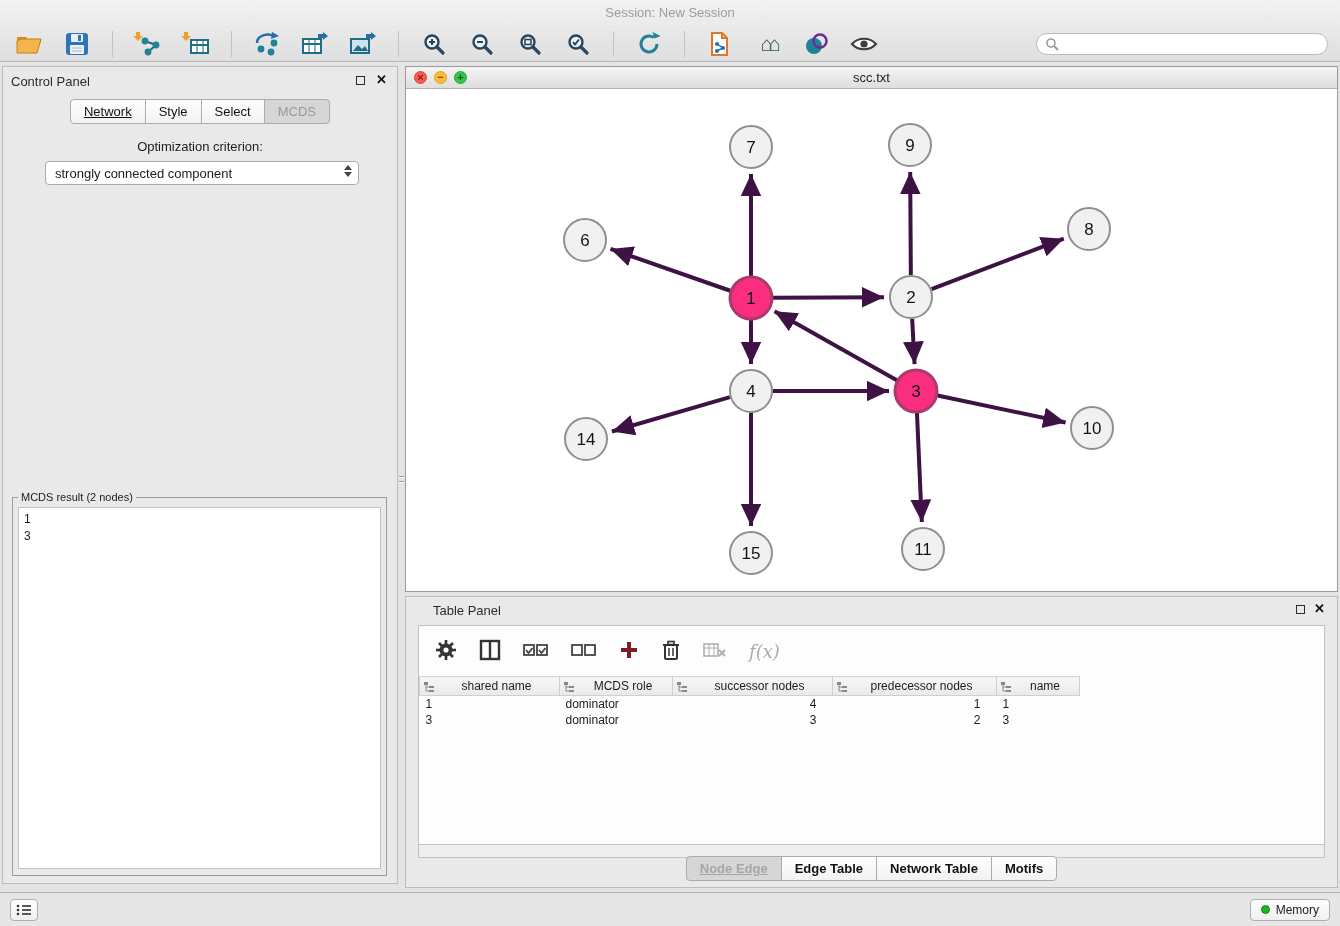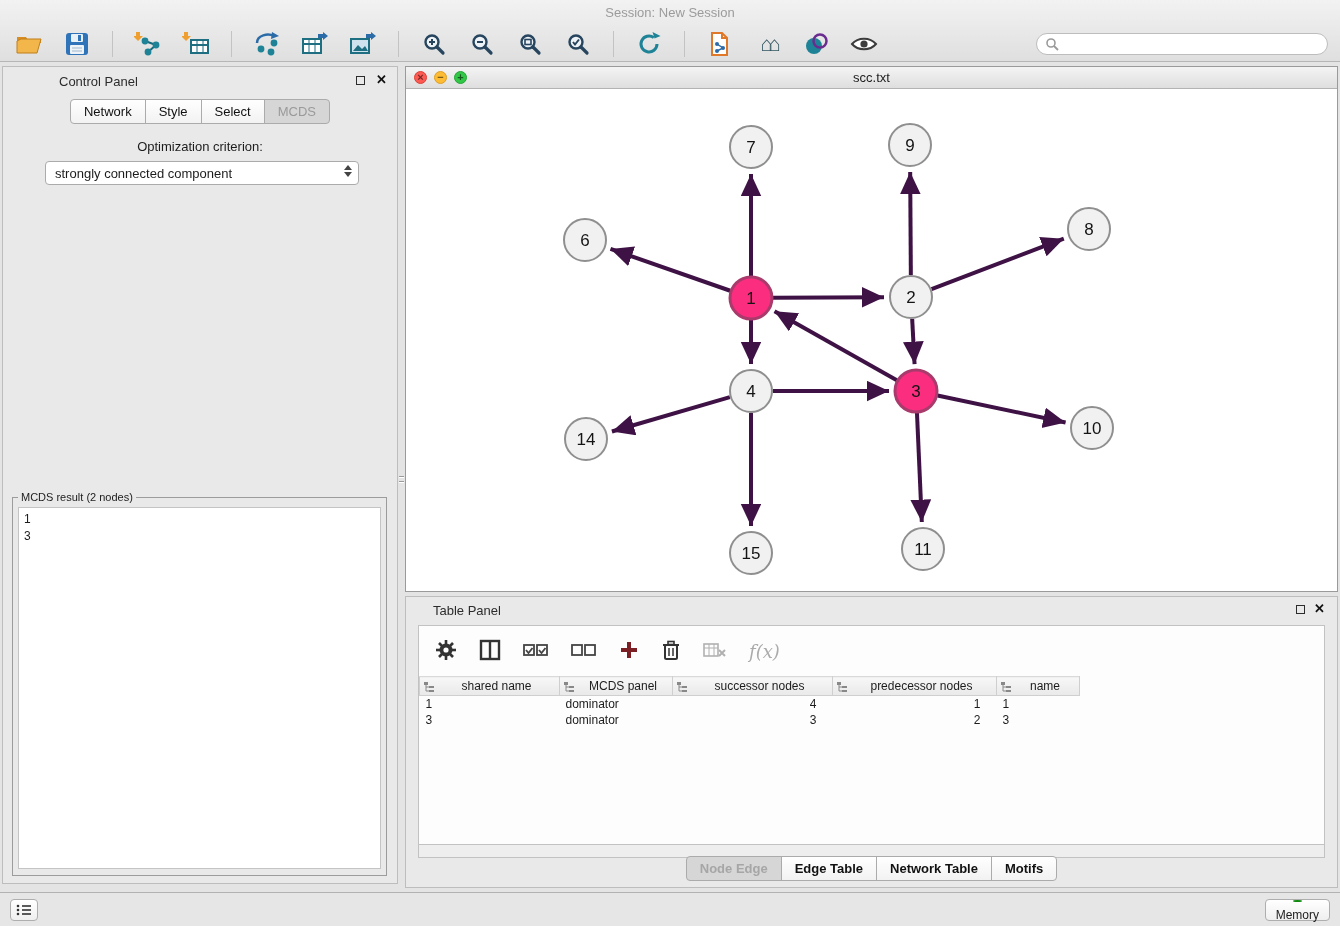--- a/index.html
+++ b/index.html
@@ -23,29 +23,29 @@
   .glyph-homes{font-size:21px;color:#315662;letter-spacing:-5px;font-weight:bold;}
   .search{width:292px;height:22px;background:#fff;border:1px solid #bdbdbd;border-radius:12px;
     display:flex;align-items:center;padding:0 8px;gap:5px;}
   .search input{border:0;outline:none;flex:1;font-size:13px;font-family:inherit;background:transparent;}
   
   .panel-title{font-size:13px;color:#2c2c2c;}
   .box-icon{display:inline-block;width:9px;height:9px;border:1.5px solid #2c2c2c;}
   .x-icon::before{content:"✕";font-size:13px;font-weight:bold;color:#111;}
   
   .control-panel{position:absolute;left:2px;top:66px;width:396px;height:818px;
-    background:#e9e9e9;border:1px solid #bdbdbd;padding-left:48px;}
+    background:#e9e9e9;border:1px solid #bdbdbd;}
   .cp-header{position:relative;height:28px;}
   .cp-header .panel-title{position:absolute;left:8px;top:7px;}
   .cp-header .box-icon{position:absolute;right:32px;top:9px;}
   .cp-header .x-icon{position:absolute;right:10px;top:5px;}
   .seg-tabs{display:flex;justify-content:center;}
   .seg-tabs .tab{padding:4px 13px;background:linear-gradient(#ffffff,#f2f2f2);
     border:1px solid #ababab;margin-left:-1px;font-size:13px;color:#111;cursor:default;}
-  .seg-tabs .tab:first-child{border-radius:4px 0 0 4px;margin-left:0;}
+  .seg-tabs .tab:first-child{border-radius:4px 0 0 4px;margin-left:0;text-decoration:underline;}
   .seg-tabs .tab:last-child{border-radius:0 4px 4px 0;}
   .seg-tabs .tab.active{background:#d6d6d6;color:#9a9a9a;}
   .cp-tabs{position:absolute;left:0;right:0;top:32px;}
   .opt-label{position:absolute;left:0;right:0;top:72px;text-align:center;font-size:13px;}
   .dropdown{position:absolute;left:42px;top:94px;width:314px;height:24px;background:#fff;
     border:1px solid #ababab;border-radius:4px;display:flex;align-items:center;
     padding:0 22px 0 9px;font-size:13px;}
   .dropdown .arrows{position:absolute;right:6px;top:3px;display:flex;flex-direction:column;gap:2px;}
   .dropdown .arrows i{display:block;width:0;height:0;border-left:4px solid transparent;border-right:4px solid transparent;}
   .dropdown .arrows .up{border-bottom:5px solid #444;}
@@ -105,21 +105,21 @@
   .tp-tabs{position:absolute;left:0;right:0;bottom:6px;}
   .tp-tabs .tab{font-weight:bold;}
   .tp-tabs .tab.active{color:#a6a6a6;}
   
   .statusbar{position:absolute;left:0;bottom:0;width:100%;height:34px;background:#e6e6e6;
     border-top:1px solid #b2b2b2;display:flex;align-items:center;padding:0 10px;}
   .sb-left-btn{width:28px;height:22px;background:linear-gradient(#fff,#efefef);
     border:1px solid #aeaeae;border-radius:4px;display:flex;align-items:center;justify-content:center;}
   .memory-btn{margin-left:auto;height:22px;background:linear-gradient(#fff,#efefef);
     border:1px solid #aeaeae;border-radius:4px;display:flex;align-items:center;gap:6px;
-    padding:0 10px;font-size:12px;flex-direction:column;}
+    padding:0 10px;font-size:12px;}
   .memory-btn .dot{width:9px;height:9px;border-radius:50%;background:#1db41d;border:1px solid #0f8a0f;}
   .disabled{opacity:0.45;}
 </style>
 </head>
 <body>
 
 <div class="chrome">
   <div class="titlebar">
     <span class="title">Session: New Session</span>
   </div>
@@ -432,21 +432,21 @@
                 <rect x="1" y="1" width="4" height="3" fill="#888"></rect>
                 <path d="M3 4v6h3M3 6h3" fill="none" stroke="#888"></path>
                 <rect x="6" y="5" width="5" height="2" fill="#888"></rect>
                 <rect x="6" y="9" width="5" height="2" fill="#888"></rect>
               </svg><span>shared name</span></th>
           <th><svg class="sort-ic" width="12" height="12" viewBox="0 0 12 12">
                 <rect x="1" y="1" width="4" height="3" fill="#888"></rect>
                 <path d="M3 4v6h3M3 6h3" fill="none" stroke="#888"></path>
                 <rect x="6" y="5" width="5" height="2" fill="#888"></rect>
                 <rect x="6" y="9" width="5" height="2" fill="#888"></rect>
-              </svg><span>MCDS panel</span></th>
+              </svg><span>MCDS role</span></th>
           <th><svg class="sort-ic" width="12" height="12" viewBox="0 0 12 12">
                 <rect x="1" y="1" width="4" height="3" fill="#888"></rect>
                 <path d="M3 4v6h3M3 6h3" fill="none" stroke="#888"></path>
                 <rect x="6" y="5" width="5" height="2" fill="#888"></rect>
                 <rect x="6" y="9" width="5" height="2" fill="#888"></rect>
               </svg><span>successor nodes</span></th>
           <th><svg class="sort-ic" width="12" height="12" viewBox="0 0 12 12">
                 <rect x="1" y="1" width="4" height="3" fill="#888"></rect>
                 <path d="M3 4v6h3M3 6h3" fill="none" stroke="#888"></path>
                 <rect x="6" y="5" width="5" height="2" fill="#888"></rect>

